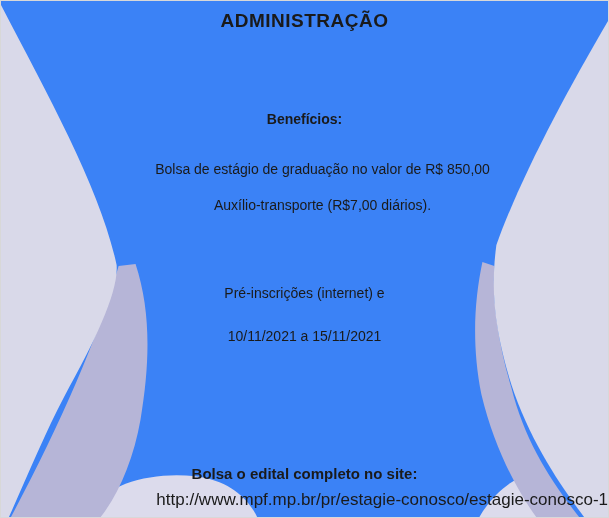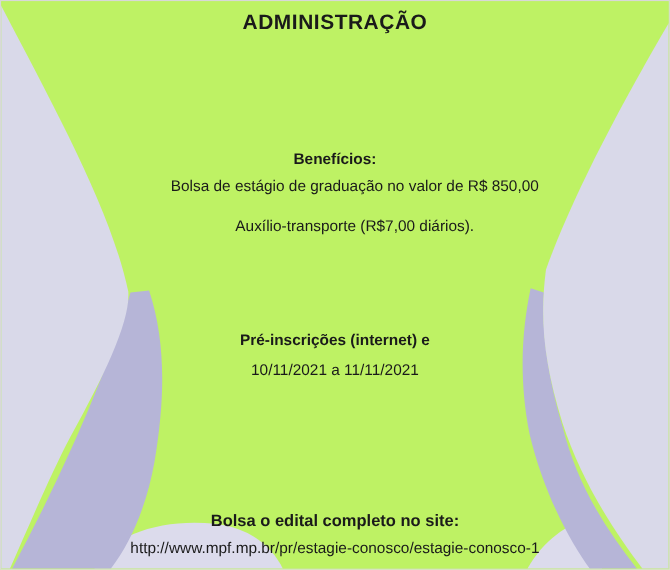--- a/index.html
+++ b/index.html
@@ -5,21 +5,21 @@
   html, body {
     margin: 0;
     padding: 0;
     background: #ffffff;
   }
   .page {
     position: relative;
     width: 607px;
     height: 516px;
     border: 1px solid #d8d8d8;
-    background: #bef264;
+    background: #3b82f6;
     overflow: hidden;
     font-family: "Liberation Sans", "DejaVu Sans", sans-serif;
     color: #1a1a1a;
   }
   .bg-art {
     position: absolute;
     inset: 0;
     width: 100%;
     height: 100%;
     z-index: 0;
@@ -36,52 +36,52 @@
     text-align: center;
     white-space: pre;
   }
   .doc-title {
     top: 9px;
     font-size: 19px;
     font-weight: bold;
     letter-spacing: 0.5px;
   }
   .benefits-heading {
-    top: 135px;
+    top: 110px;
     font-size: 14px;
     font-weight: bold;
   }
   .benefit-line {
     font-size: 14px;
     line-height: 18px;
     margin-left: 18px;
   }
   .benefit-1 { top: 159px; }
   .benefit-2 { top: 177px; }
   .benefit-3 { top: 195px; }
   .reg-line {
     font-size: 14px;
-    font-weight: bold;
+    font-weight: normal;
     line-height: 18px;
-    margin-top: 16px;
   }
   .reg-1 { top: 283px; }
   .reg-2 { top: 301px; }
   .reg-period {
     top: 327px;
     font-size: 14px;
   }
   .edital-heading {
     top: 464px;
     font-size: 15px;
     font-weight: bold;
   }
   .edital-url {
     top: 489px;
-    font-size: 14px;
+    font-size: 17px;
+    text-align: right;
   }
 </style>
 </head>
 <body>
 
 <div class="page">
 
   <svg class="bg-art" viewBox="0 0 609 518" preserveAspectRatio="none">
 
     <path d="M 85,518 C 100,485 150,472 195,477 C 228,481 247,498 257,518 Z" fill="#dcdbec"></path>
@@ -97,20 +97,20 @@
 
     <div class="txt doc-title">ADMINISTRAÇÃO</div>
 
     <div class="txt benefits-heading">Benefícios:</div>
 
     <div class="txt benefit-line benefit-1">Bolsa de estágio de graduação no valor de R$ 850,00</div>
     <div class="txt benefit-line benefit-3">Auxílio-transporte (R$7,00 diários).</div>
 
     <div class="txt reg-line reg-1">Pré-inscrições (internet) e</div>
 
-    <div class="txt reg-period">10/11/2021 a 11/11/2021</div>
+    <div class="txt reg-period">10/11/2021 a 15/11/2021</div>
 
     <div class="txt edital-heading">Bolsa o edital completo no site:</div>
 
     <div class="txt edital-url">http://www.mpf.mp.br/pr/estagie-conosco/estagie-conosco-1</div>
 
   </div>
 </div>
 
 </body></html>

